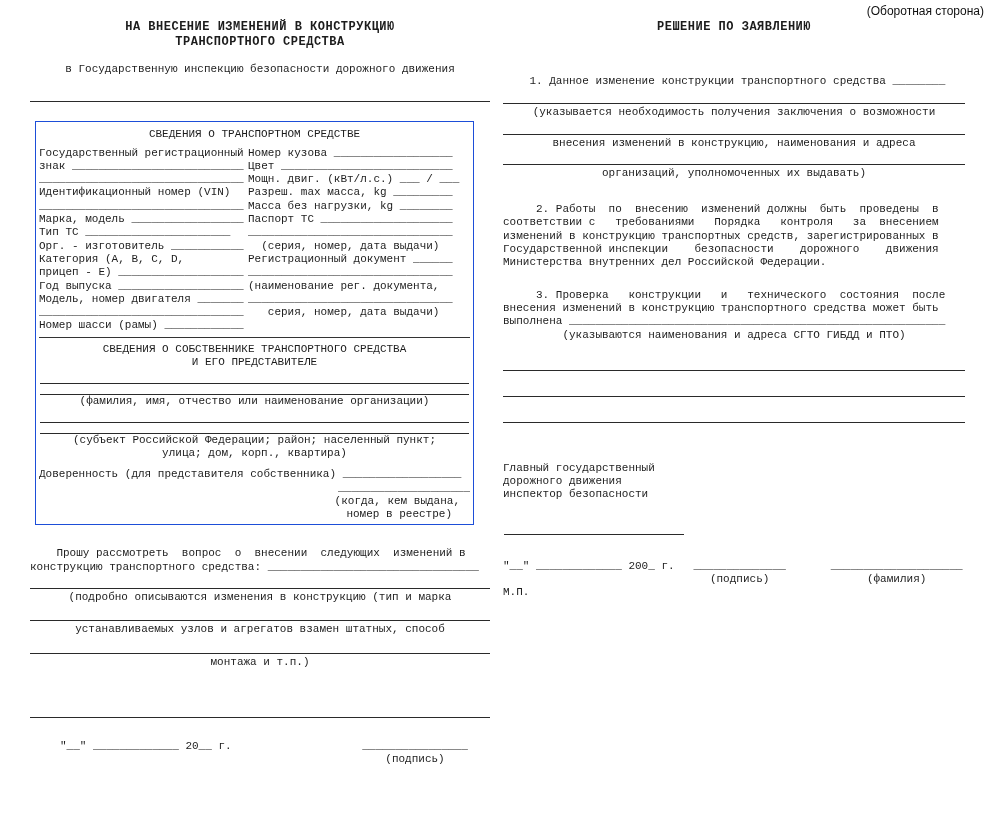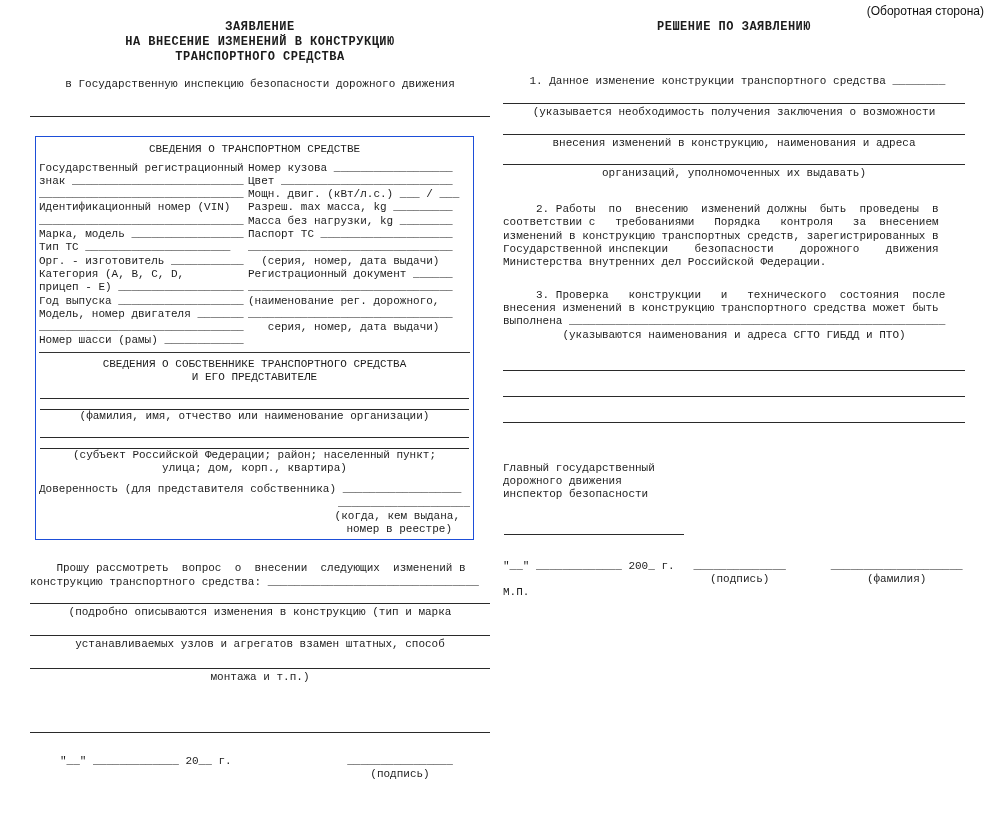--- a/index.html
+++ b/index.html
@@ -32,21 +32,21 @@
   .gap4{height:4px;} .gap8{height:8px;}
   .pr10{padding-right:10px;} .pr16{padding-right:18px;}
   .request{margin-top:22px;}
   .hr-req{margin-top:14px;}
   .cap-req{margin-top:2px;}
   .hr-req2{margin-top:16px;}
   .hr-foot-l{margin-top:48px;}
   .foot-row{display:flex;margin-top:22px;}
   .foot-date-l{margin-left:30px;}
   .sig-block{text-align:center;}
-  .sig-l{margin-left:auto;margin-right:34px;width:112px;}
+  .sig-l{margin-left:auto;margin-right:19px;width:112px;}
   
   .back-note{
     position:absolute;top:4px;right:8px;
     font-family:"Liberation Sans","DejaVu Sans",sans-serif;
     font-size:12px;color:#111;
   }
   .dec-title{margin-top:20px;}
   .p1{margin-top:40px;}
   .hr-d1{margin-top:15px;} .hr-d2{margin-top:14px;}
   .cap-d{margin-top:2px;}
@@ -63,21 +63,20 @@
 </head>
 <body>
 
 <div class="page">
 
   <div class="back-note">(Оборотная сторона)</div>
 
   <div class="col col-left">
 
     <div class="title-block">
-        <div class="t-line">ЗАЯВЛЕНИЕ</div>
         <div class="t-line">НА ВНЕСЕНИЕ ИЗМЕНЕНИЙ В КОНСТРУКЦИЮ</div>
         <div class="t-line">ТРАНСПОРТНОГО СРЕДСТВА</div>
       </div>
 
     <div class="line center subtitle">в Государственную инспекцию безопасности дорожного движения</div>
 
     <div class="hr hr-top"></div>
 
     <div class="info-box">
       <div class="line center box-title">СВЕДЕНИЯ О ТРАНСПОРТНОМ СРЕДСТВЕ</div>
@@ -102,21 +101,21 @@
             <div class="line">Номер кузова __________________</div>
             <div class="line">Цвет __________________________</div>
             <div class="line">Мощн. двиг. (кВт/л.с.) ___ / ___</div>
             <div class="line">Разреш. max масса, kg _________</div>
             <div class="line">Масса без нагрузки, kg ________</div>
             <div class="line">Паспорт ТС ____________________</div>
             <div class="line">_______________________________</div>
             <div class="line">  (серия, номер, дата выдачи)</div>
             <div class="line">Регистрационный документ ______</div>
             <div class="line">_______________________________</div>
-            <div class="line">(наименование рег. дорожного,</div>
+            <div class="line">(наименование рег. документа,</div>
             <div class="line">_______________________________</div>
             <div class="line">   серия, номер, дата выдачи)</div>
           </div>
       </div>
 
       <div class="owner">
         <div class="line center">СВЕДЕНИЯ О СОБСТВЕННИКЕ ТРАНСПОРТНОГО СРЕДСТВА</div>
         <div class="line center">И ЕГО ПРЕДСТАВИТЕЛЕ</div>
         <div class="gap4"></div>
         <div class="wline h10"></div>

